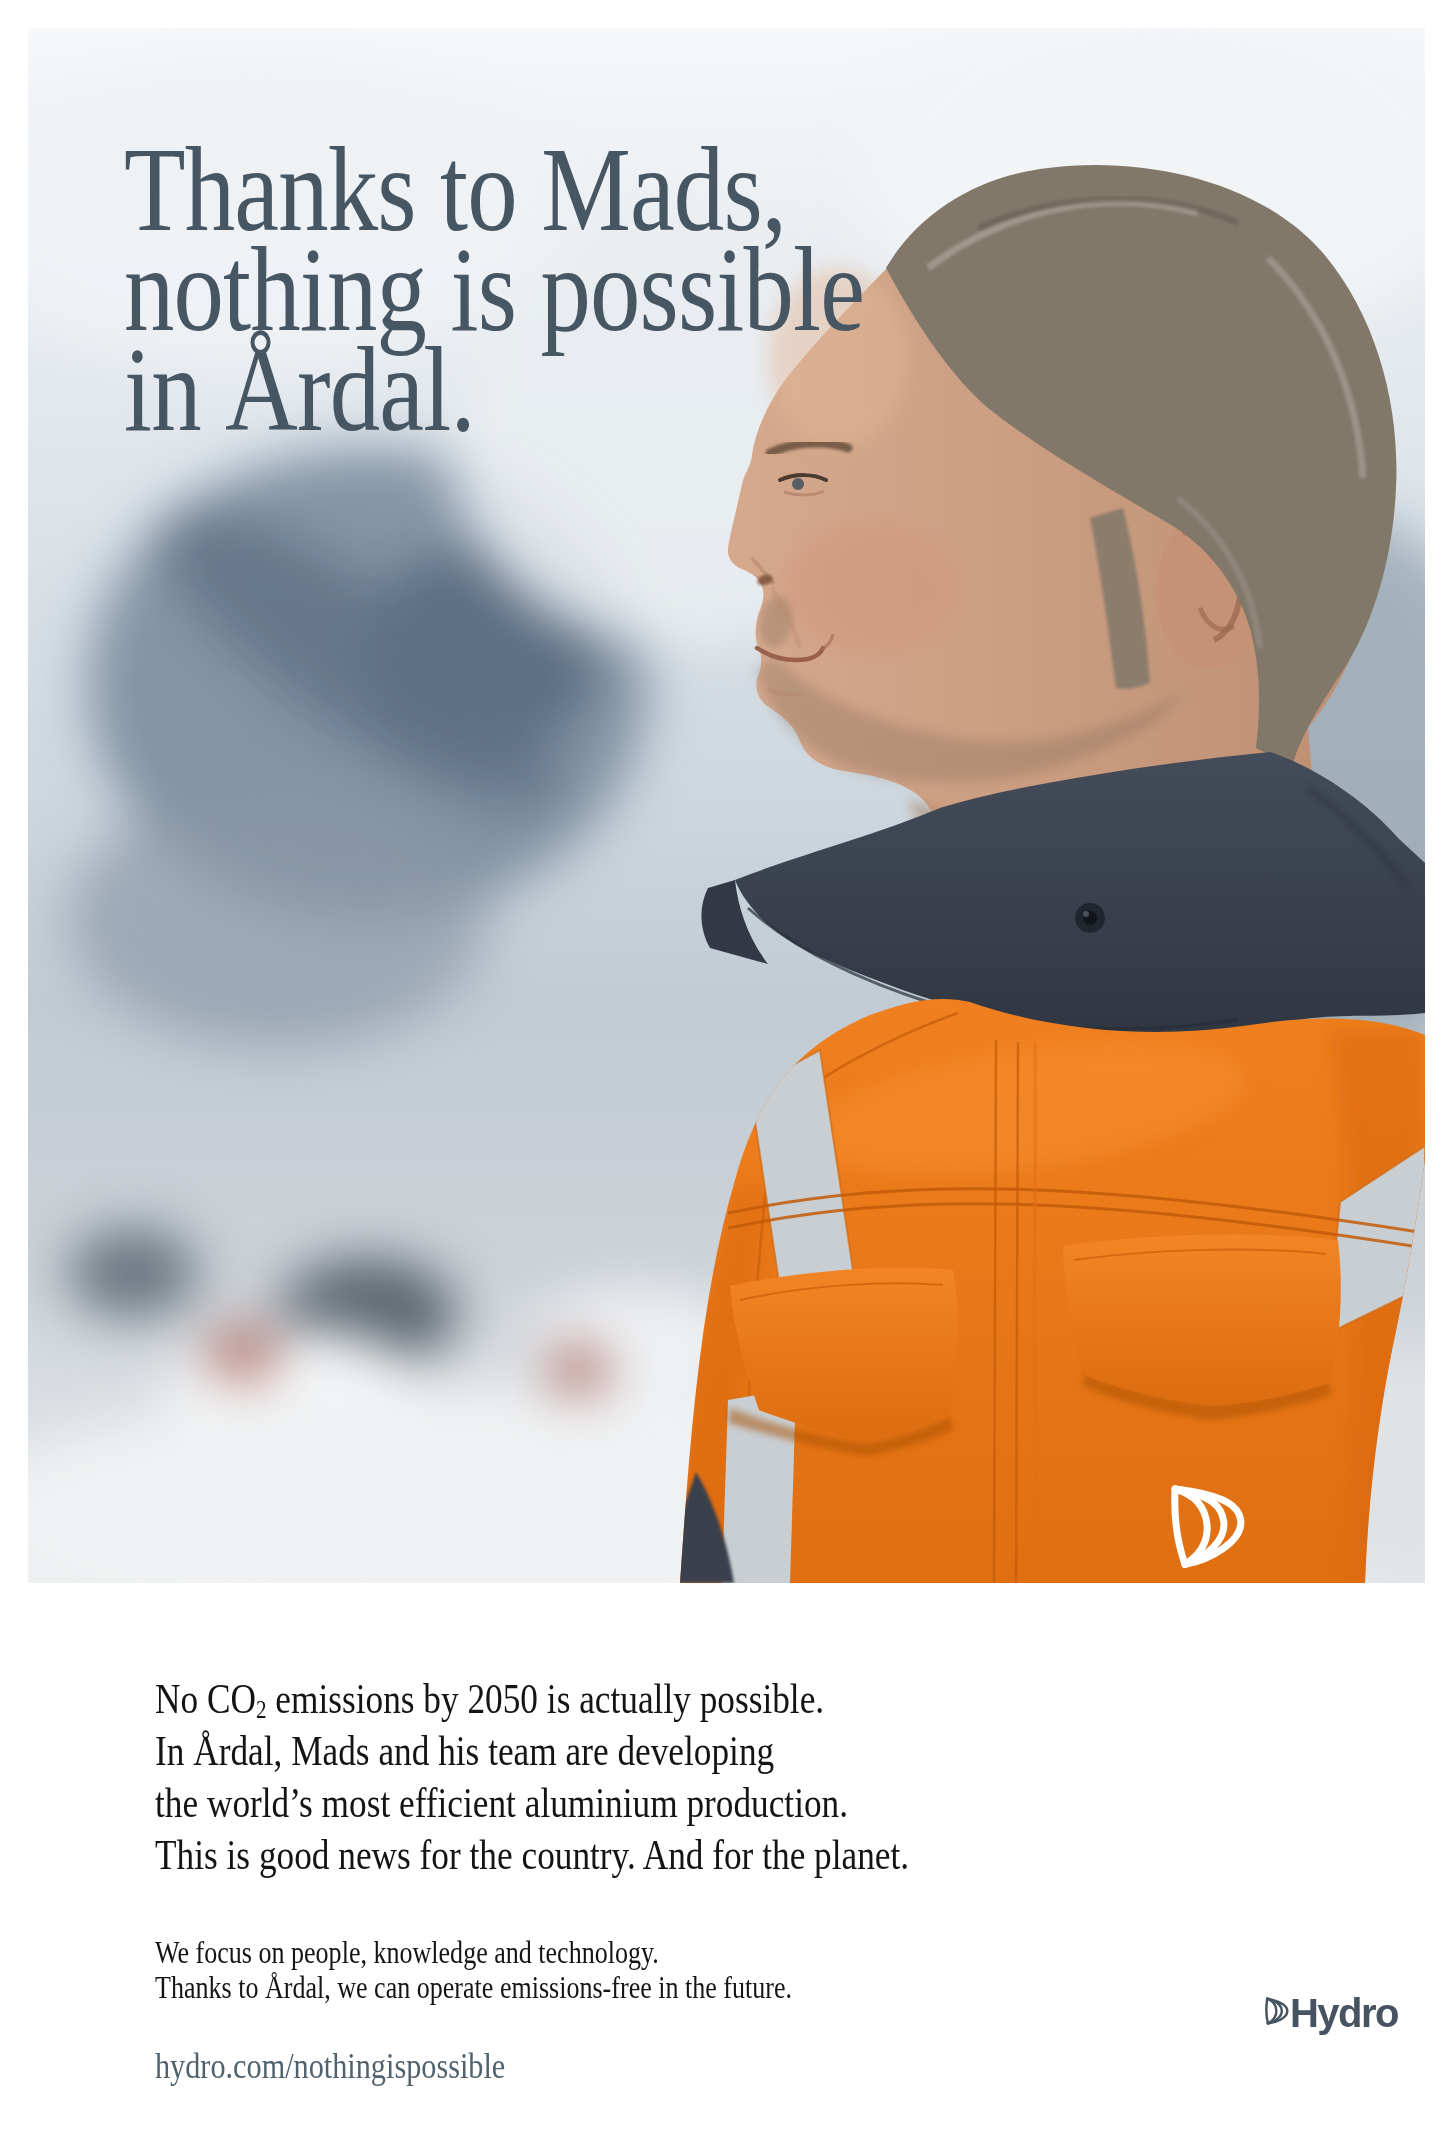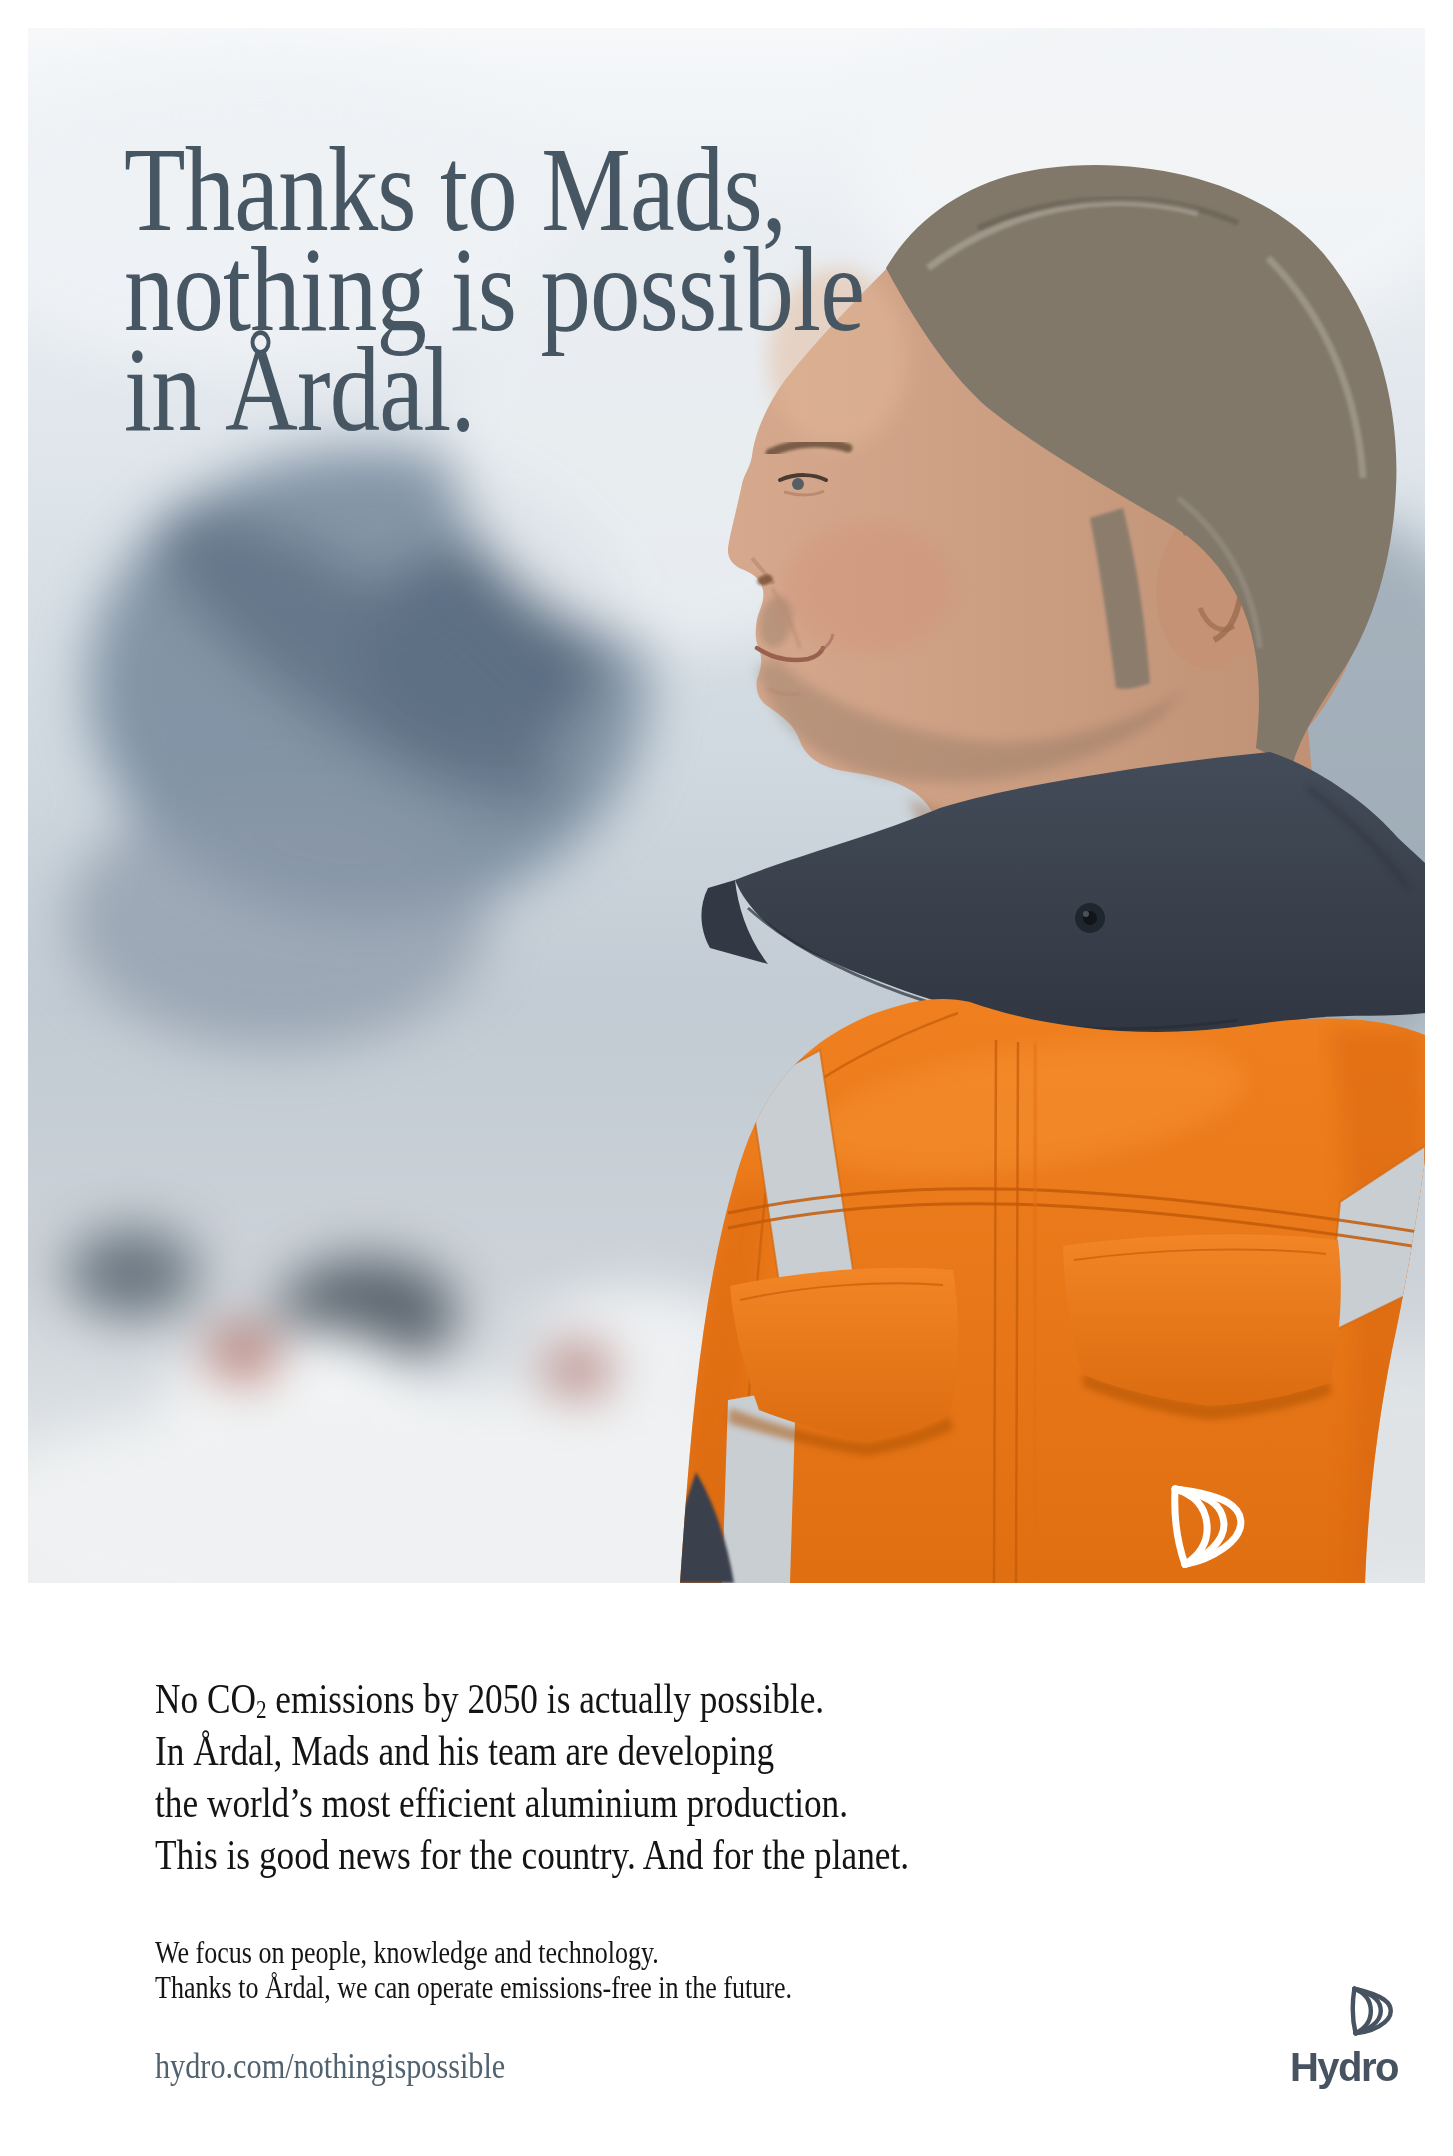--- a/index.html
+++ b/index.html
@@ -63,21 +63,21 @@
     transform:scaleX(.84);transform-origin:0 0;white-space:nowrap;
   }
   .url{
     position:absolute;left:155px;top:2046px;
     font-size:36px;line-height:40px;color:var(--url-color);
     transform:scaleX(.84);transform-origin:0 0;white-space:nowrap;
     text-decoration:none;display:block;
   }
   .brand{
     position:absolute;left:1264px;top:1984px;width:134px;
-    display:flex;flex-direction:column;align-items:flex-end;
+    display:flex;flex-direction:row;align-items:flex-start;
   }
   .brand-icon{width:52px;height:54px;color:var(--brand-color);}
   .brand-word{
     font-family:"Liberation Sans","DejaVu Sans",sans-serif;font-weight:700;
     font-size:40px;line-height:40px;letter-spacing:-1.5px;color:var(--brand-color);margin-top:9px;
   }
   .sails{stroke:currentColor;stroke-width:7.5;fill:none;stroke-linecap:round;}
 </style>
 </head>
 <body>

